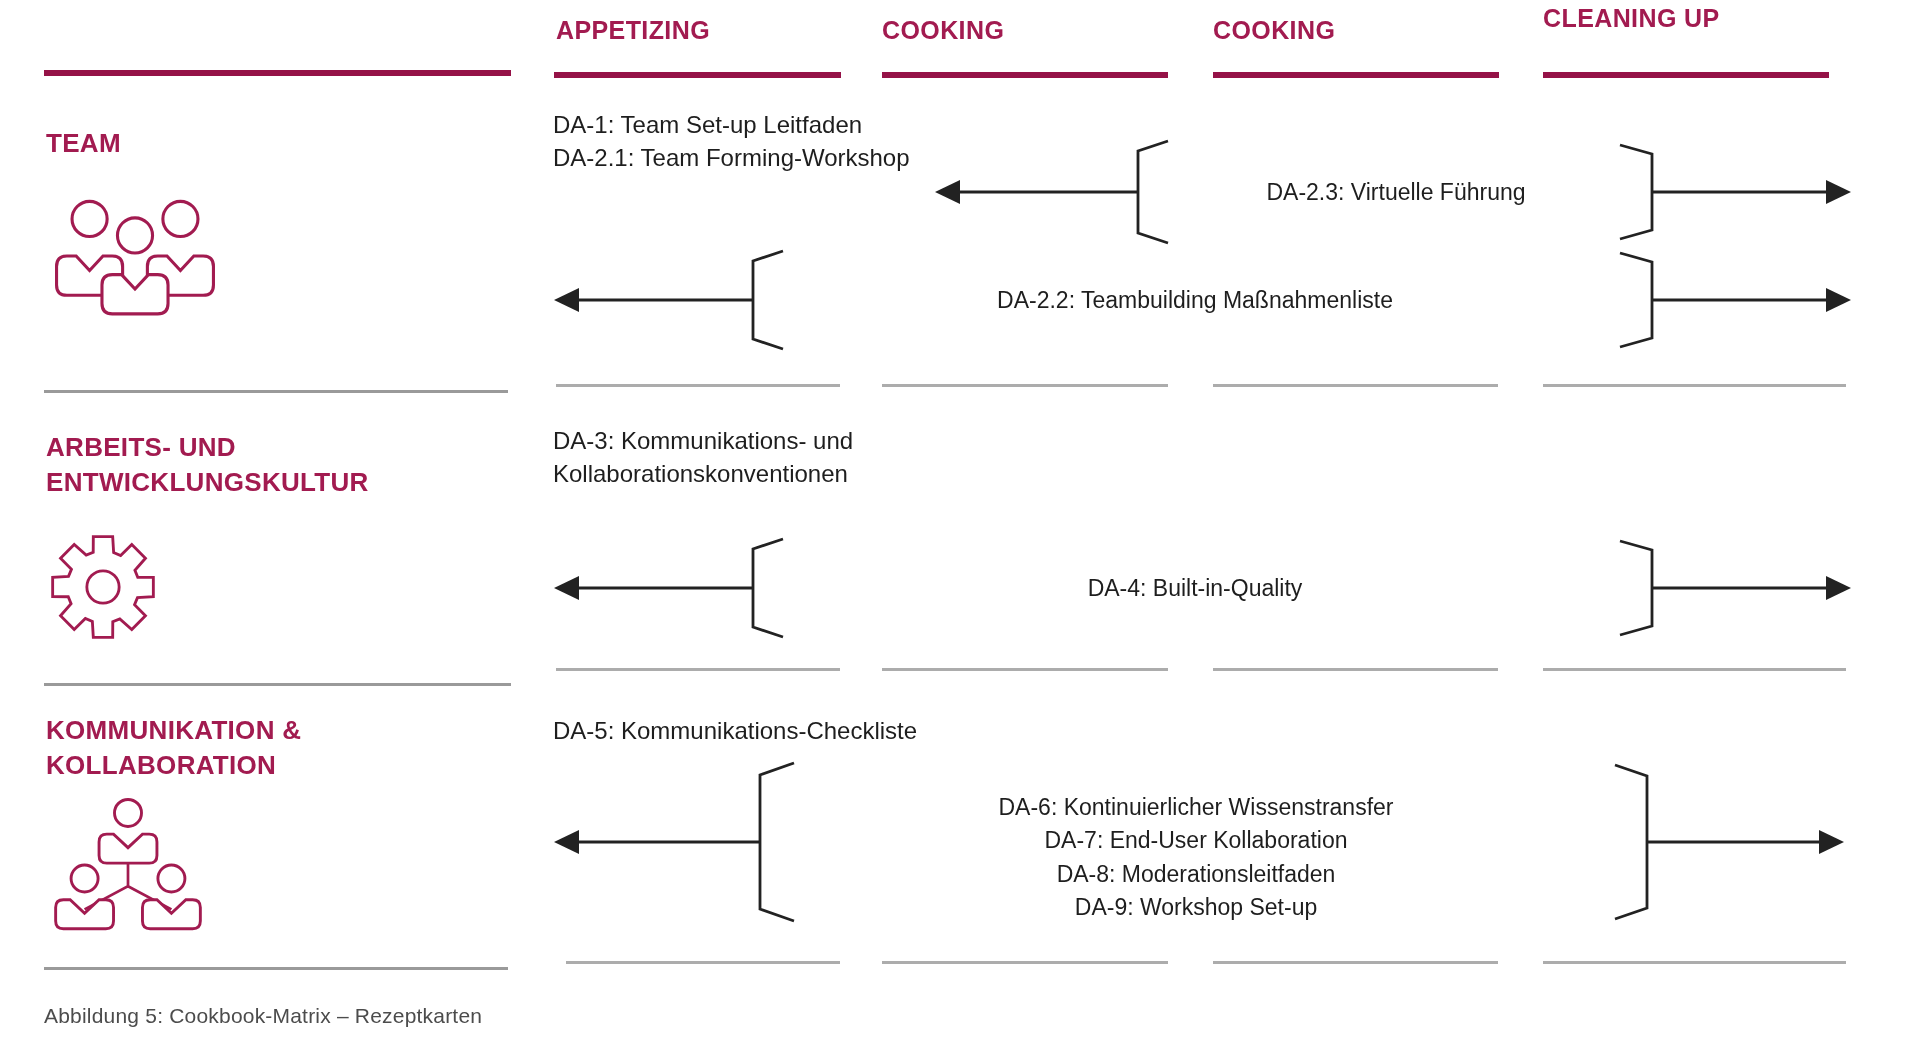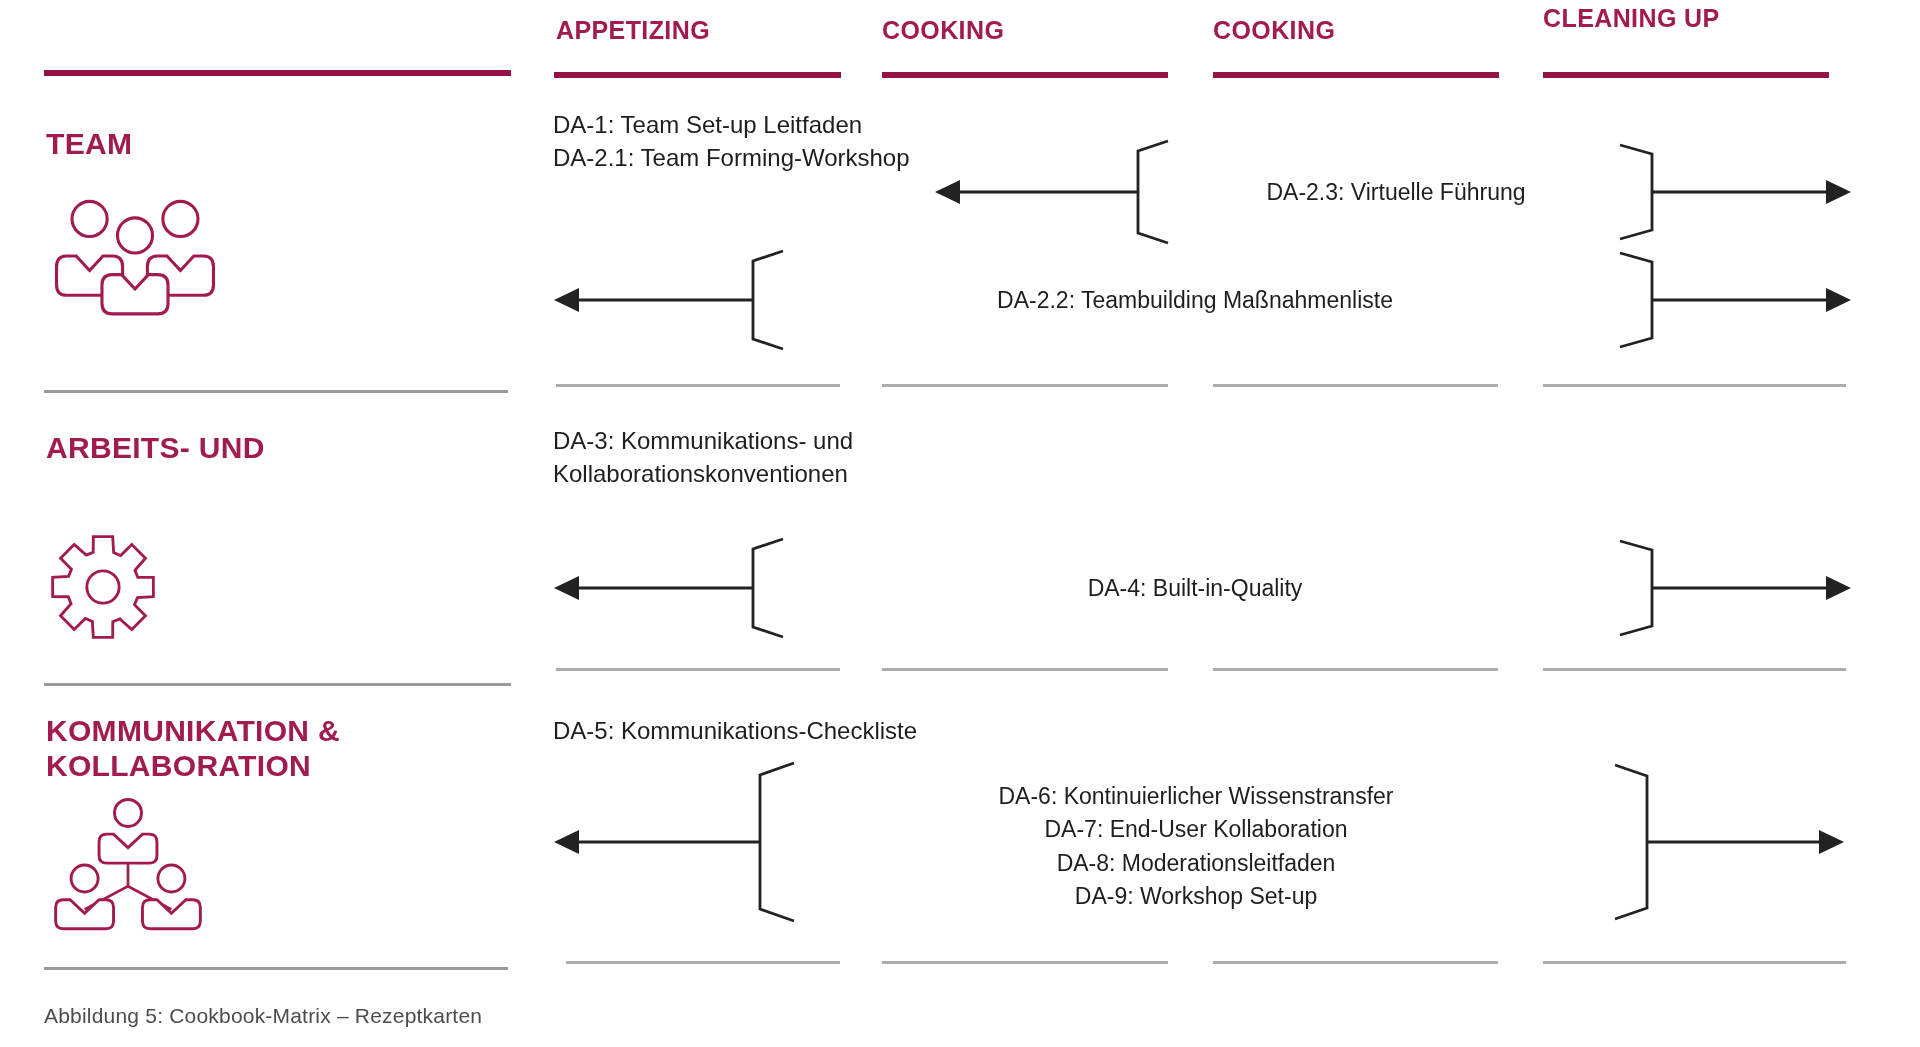--- a/index.html
+++ b/index.html
@@ -15,32 +15,32 @@
   #stage{
     position:relative;width:1920px;height:1047px;background:#ffffff;overflow:hidden;
     font-family:"Liberation Sans",sans-serif;color:var(--ink);padding-left:24px;
   }
   .abs{position:absolute;}
   .colhead{
     font-size:25px;font-weight:700;letter-spacing:.4px;color:var(--accent);white-space:nowrap;
   }
   .bar{height:6px;background:var(--accent-bar);}
   .rowlabel{
-    font-size:30px;font-weight:700;letter-spacing:.3px;color:var(--accent);
+    font-size:26px;font-weight:700;letter-spacing:.3px;color:var(--accent);
     line-height:35px;white-space:nowrap;
   }
   .item{
     font-size:24px;color:var(--ink);line-height:33px;white-space:nowrap;
   }
   .item.wrap{white-space:normal;}
   .bandtext{
     font-size:23px;color:var(--ink);text-align:center;line-height:32px;height:32px;white-space:nowrap;
   }
   .bandlist{
-    font-size:23px;color:var(--ink);text-align:center;line-height:33.4px;
+    font-size:23px;color:var(--ink);text-align:center;line-height:33.4px;margin-top:11px;
   }
   .sep{height:3px;background:var(--sep);}
   .sep-label{height:3px;background:var(--sep-label);}
   .caption{font-size:21px;color:var(--caption);letter-spacing:.2px;white-space:nowrap;}
   svg{display:block;}
   .stroke{stroke:var(--arrow);stroke-width:2.8;fill:none;}
   .fillhead{fill:var(--arrow);stroke:none;}
   .icon-stroke{stroke:var(--accent);stroke-width:3;fill:none;}
   .icon-fill{stroke:var(--accent);stroke-width:3;fill:#ffffff;}
 </style>
@@ -125,20 +125,21 @@
   </div>
 
   <div class="abs sep-label" style="left:44px;top:390px;width:464px;"></div>
   <div class="abs sep" style="left:556px;top:384px;width:284px;"></div>
   <div class="abs sep" style="left:882px;top:384px;width:286px;"></div>
   <div class="abs sep" style="left:1213px;top:384px;width:285px;"></div>
   <div class="abs sep" style="left:1543px;top:384px;width:303px;"></div>
 
   <div class="abs rowlabel" style="left:46px;top:430px;">
     <div>ARBEITS- UND</div>
+    <div>ENTWICKLUNGSKULTUR</div>
   </div>
 
   <div class="abs" style="left:46px;top:530px;">
     <svg width="114" height="114" viewBox="0 0 120 120">
       <path class="icon-stroke" d="M113.0,49.8L113.0,70.2L96.3,71.2L93.2,78.6L104.7,90.3L90.3,104.7L77.7,93.6L70.3,96.6L70.2,113.0L49.8,113.0L48.8,96.3L41.4,93.2L29.7,104.7L15.3,90.3L26.4,77.7L23.4,70.3L7.0,70.2L7.0,49.8L23.7,48.8L26.8,41.4L15.3,29.7L29.7,15.3L42.3,26.4L49.7,23.4L49.8,7.0L70.2,7.0L71.2,23.7L78.6,26.8L90.3,15.3L104.7,29.7L93.6,42.3L96.6,49.7Z"></path>
       <circle class="icon-stroke" cx="60" cy="60" r="17"></circle>
     </svg>
   </div>
 
   <div class="abs item wrap" style="left:553px;top:424px;width:320px;">DA-3: Kommunikations- und Kollaborationskonventionen</div>

